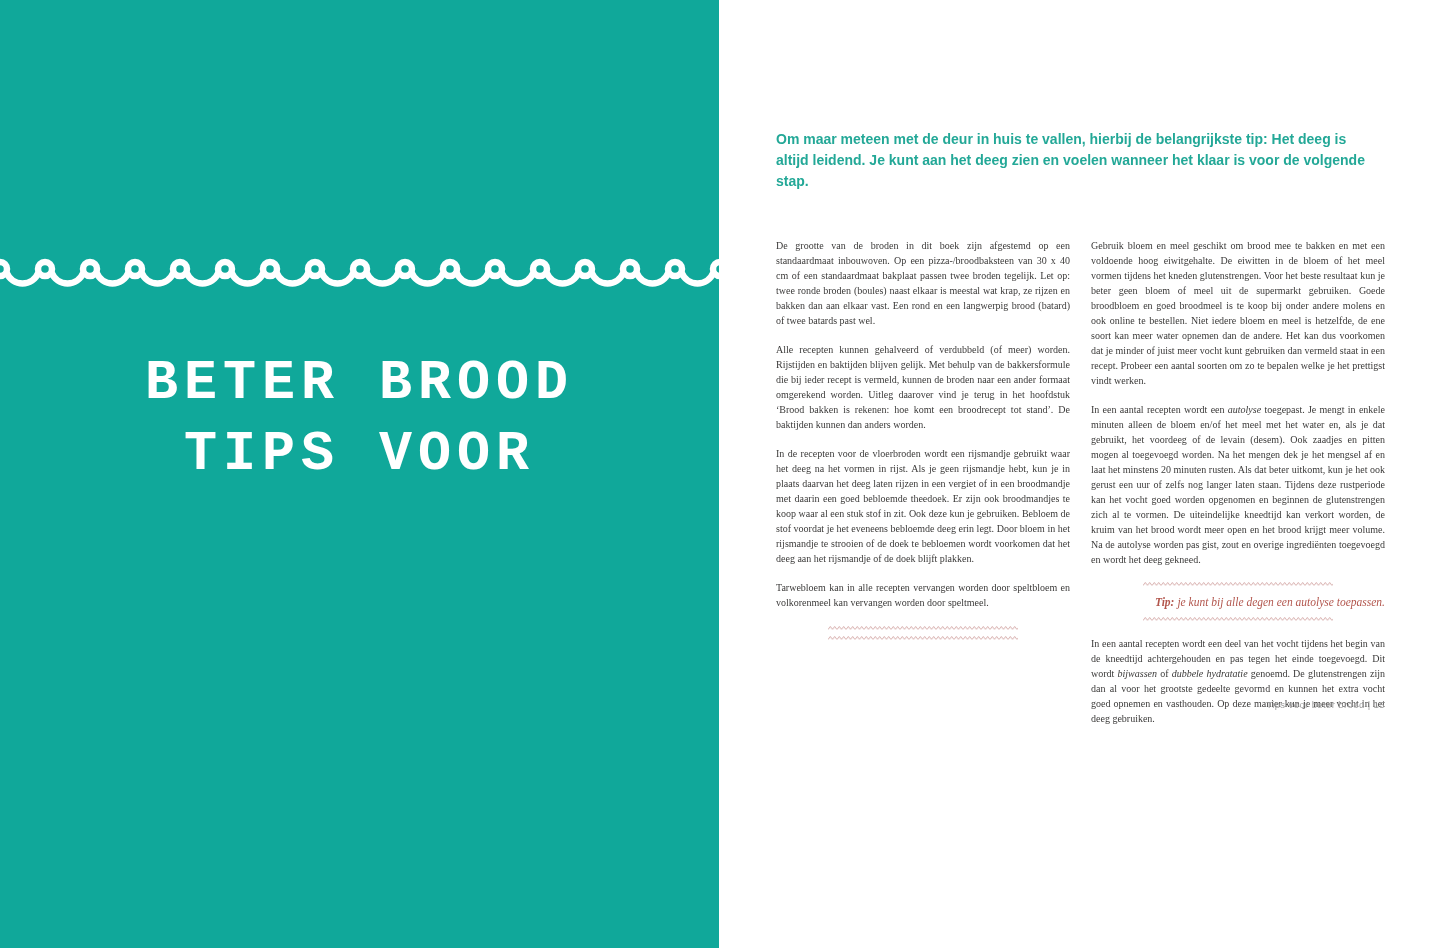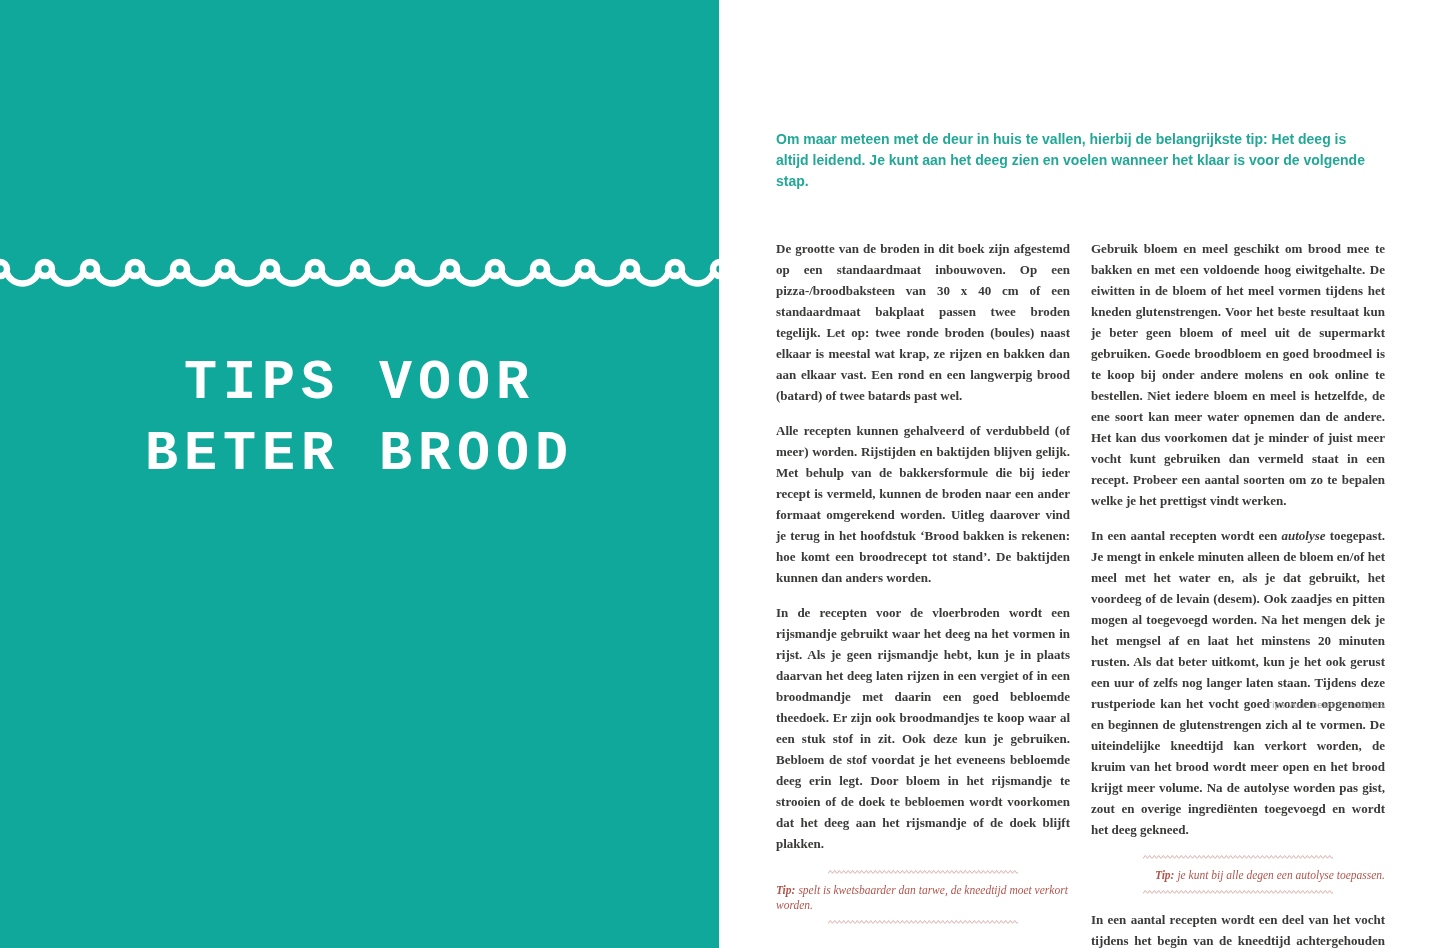--- a/index.html
+++ b/index.html
@@ -51,26 +51,25 @@
     color:var(--intro-teal);
     max-width:600px;
   }
   .columns{
     display:flex;
     gap:21px;
     margin-top:46px;
   }
   .col{width:294px;flex:0 0 auto;}
   .body-para{
-    font-size:13px;
-    line-height:21px;
+    font-size:10px;
+    line-height:15px;
     color:var(--body-text);
     text-align:justify;
     margin-bottom:14px;
-    font-weight:bold;
   }
   .body-para em{font-style:italic;}
 
   .tip-block{margin-top:15px;}
   .squiggle{display:block;margin:0 auto;}
   .squiggle.bottom{margin-top:4px;}
   .tip-text{
     font-size:11.5px;
     line-height:15px;
     font-style:italic;
@@ -104,45 +103,43 @@
       <path d="M0,4.6 L2.25,1.4 L4.5,4.6" fill="none" stroke="#d0a2a0" stroke-width="0.9"></path>
     </pattern>
   </defs>
 </svg>
 
 <div class="cover">
   <svg class="wave" width="719" height="42">
     <rect width="719" height="42" fill="url(#wavepat)"></rect>
   </svg>
   <div class="cover-title">
+    <div>BETER BROOD</div>
     <div>TIPS VOOR</div>
-    <div>BETER BROOD</div>
   </div>
 </div>
 
 <div class="page">
 
   <p class="intro">Om maar meteen met de deur in huis te vallen, hierbij de belangrijkste tip: Het deeg is altijd leidend. Je kunt aan het deeg zien en voelen wanneer het klaar is voor de volgende stap.</p>
 
   <div class="columns">
 
     <div class="col">
       <div>
           <p class="body-para">De grootte van de broden in dit boek zijn afgestemd op een standaardmaat inbouwoven. Op een pizza-/broodbaksteen van 30 x 40 cm of een standaardmaat bakplaat passen twee broden tegelijk. Let op: twee ronde broden (boules) naast elkaar is meestal wat krap, ze rijzen en bakken dan aan elkaar vast. Een rond en een langwerpig brood (batard) of twee batards past wel.</p>
           <p class="body-para">Alle recepten kunnen gehalveerd of verdubbeld (of meer) worden. Rijstijden en baktijden blijven gelijk. Met behulp van de bakkersformule die bij ieder recept is vermeld, kunnen de broden naar een ander formaat omgerekend worden. Uitleg daarover vind je terug in het hoofdstuk ‘Brood bakken is rekenen: hoe komt een broodrecept tot stand’. De baktijden kunnen dan anders worden.</p>
           <p class="body-para">In de recepten voor de vloerbroden wordt een rijsmandje gebruikt waar het deeg na het vormen in rijst. Als je geen rijsmandje hebt, kun je in plaats daarvan het deeg laten rijzen in een vergiet of in een broodmandje met daarin een goed bebloemde theedoek. Er zijn ook broodmandjes te koop waar al een stuk stof in zit. Ook deze kun je gebruiken. Bebloem de stof voordat je het eveneens bebloemde deeg erin legt. Door bloem in het rijsmandje te strooien of de doek te bebloemen wordt voorkomen dat het deeg aan het rijsmandje of de doek blijft plakken.</p>
+          <p class="body-para">Tarwebloem kan in alle recepten vervangen worden door speltbloem en volkorenmeel kan vervangen worden door speltmeel.</p>
         </div>
 
       <div class="tip-block">
         <svg class="squiggle top" width="190" height="6">
           <rect width="190" height="6" fill="url(#zigzag)"></rect>
         </svg>
-        <p class="tip-text">
-          <span class="tip-label">Tip:</span><span>spelt is kwetsbaarder dan tarwe, de kneedtijd moet verkort worden.</span>
-        </p>
         <svg class="squiggle bottom" width="190" height="6">
           <rect width="190" height="6" fill="url(#zigzag)"></rect>
         </svg>
       </div>
     </div>
 
     <div class="col">
       <div>
           <p class="body-para">Gebruik bloem en meel geschikt om brood mee te bakken en met een voldoende hoog eiwitgehalte. De eiwitten in de bloem of het meel vormen tijdens het kneden glutenstrengen. Voor het beste resultaat kun je beter geen bloem of meel uit de supermarkt gebruiken. Goede broodbloem en goed broodmeel is te koop bij onder andere molens en ook online te bestellen. Niet iedere bloem en meel is hetzelfde, de ene soort kan meer water opnemen dan de andere. Het kan dus voorkomen dat je minder of juist meer vocht kunt gebruiken dan vermeld staat in een recept. Probeer een aantal soorten om zo te bepalen welke je het prettigst vindt werken.</p>
           <p class="body-para">In een aantal recepten wordt een <em>autolyse</em> toegepast. Je mengt in enkele minuten alleen de bloem en/of het meel met het water en, als je dat gebruikt, het voordeeg of de levain (desem). Ook zaadjes en pitten mogen al toegevoegd worden. Na het mengen dek je het mengsel af en laat het minstens 20 minuten rusten. Als dat beter uitkomt, kun je het ook gerust een uur of zelfs nog langer laten staan. Tijdens deze rustperiode kan het vocht goed worden opgenomen en beginnen de glutenstrengen zich al te vormen. De uiteindelijke kneedtijd kan verkort worden, de kruim van het brood wordt meer open en het brood krijgt meer volume. Na de autolyse worden pas gist, zout en overige ingrediënten toegevoegd en wordt het deeg gekneed.</p>

